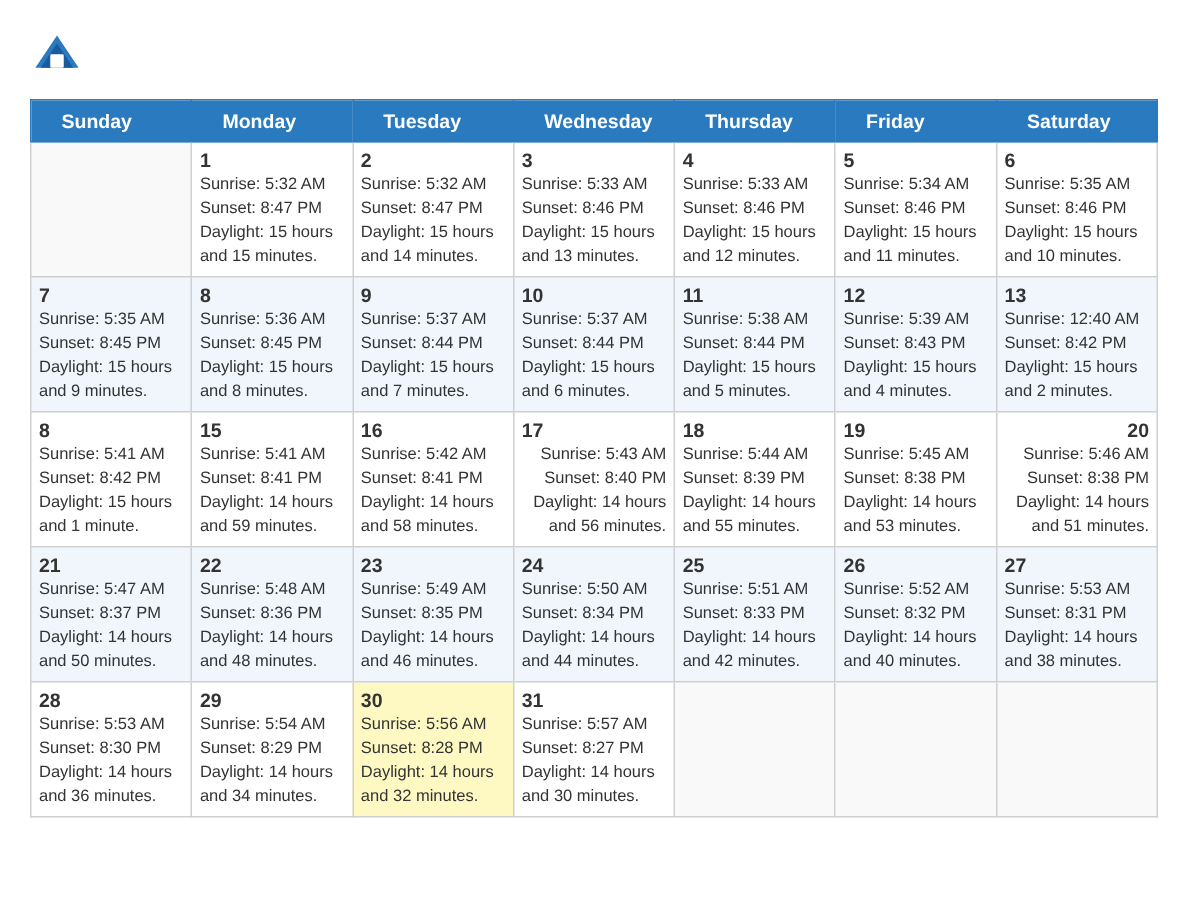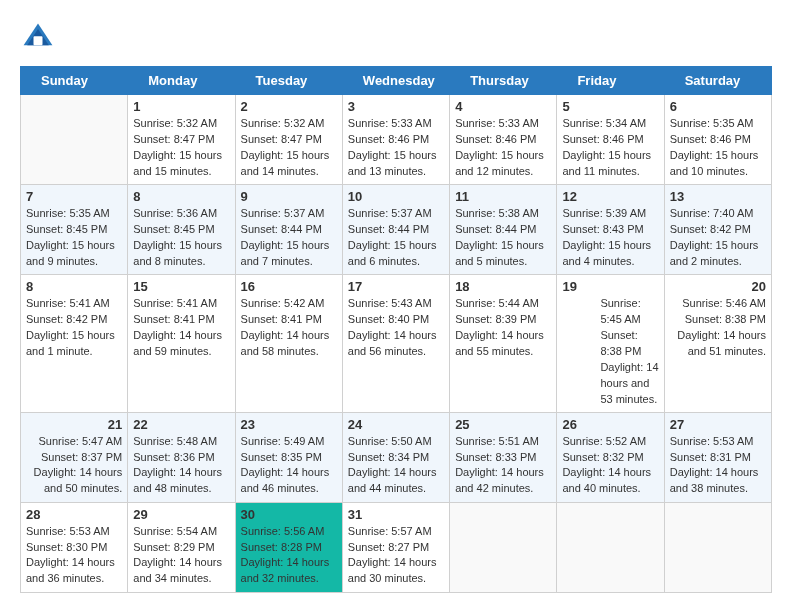--- a/index.html
+++ b/index.html
@@ -187,21 +187,21 @@
 Daylight: 15 hours and 5 minutes.</div>
         </td>
         <td style="background: rgb(240, 246, 252);">
           <span class="day-num">12</span>
           <div class="day-info" style="white-space: pre-line;">Sunrise: 5:39 AM
 Sunset: 8:43 PM
 Daylight: 15 hours and 4 minutes.</div>
         </td>
         <td style="background: rgb(240, 246, 252);">
           <span class="day-num">13</span>
-          <div class="day-info" style="white-space: pre-line;">Sunrise: 7:40 AM
+          <div class="day-info" style="white-space: pre-line;">Sunrise: 12:40 AM
 Sunset: 8:42 PM
 Daylight: 15 hours and 2 minutes.</div>
         </td>
       </tr>
       <tr>
         <td style="background: rgb(255, 255, 255);">
           <span class="day-num">8</span>
           <div class="day-info" style="white-space: pre-line;">Sunrise: 5:41 AM
 Sunset: 8:42 PM
 Daylight: 15 hours and 1 minute.</div>
@@ -213,45 +213,45 @@
 Daylight: 14 hours and 59 minutes.</div>
         </td>
         <td style="background: rgb(255, 255, 255);">
           <span class="day-num">16</span>
           <div class="day-info" style="white-space: pre-line;">Sunrise: 5:42 AM
 Sunset: 8:41 PM
 Daylight: 14 hours and 58 minutes.</div>
         </td>
         <td style="background: rgb(255, 255, 255);">
           <span class="day-num">17</span>
-          <div class="day-info" style="white-space: pre-line;">Sunrise: 5:43 AM
+          <div class="day-info" style="white-space: pre-line; text-align: right;">Sunrise: 5:43 AM
 Sunset: 8:40 PM
 Daylight: 14 hours and 56 minutes.</div>
         </td>
         <td style="background: rgb(255, 255, 255);">
           <span class="day-num">18</span>
           <div class="day-info" style="white-space: pre-line;">Sunrise: 5:44 AM
 Sunset: 8:39 PM
 Daylight: 14 hours and 55 minutes.</div>
         </td>
         <td style="background: rgb(255, 255, 255);">
           <span class="day-num">19</span>
-          <div class="day-info" style="white-space: pre-line; margin-left: 38px;">Sunrise: 5:45 AM
+          <div class="day-info" style="white-space: pre-line;">Sunrise: 5:45 AM
 Sunset: 8:38 PM
 Daylight: 14 hours and 53 minutes.</div>
         </td>
         <td style="background: rgb(255, 255, 255); text-align: right;">
           <span class="day-num">20</span>
           <div class="day-info" style="white-space: pre-line;">Sunrise: 5:46 AM
 Sunset: 8:38 PM
 Daylight: 14 hours and 51 minutes.</div>
         </td>
       </tr>
       <tr>
-        <td style="background: rgb(240, 246, 252); text-align: right;">
+        <td style="background: rgb(240, 246, 252);">
           <span class="day-num">21</span>
           <div class="day-info" style="white-space: pre-line;">Sunrise: 5:47 AM
 Sunset: 8:37 PM
 Daylight: 14 hours and 50 minutes.</div>
         </td>
         <td style="background: rgb(240, 246, 252);">
           <span class="day-num">22</span>
           <div class="day-info" style="white-space: pre-line;">Sunrise: 5:48 AM
 Sunset: 8:36 PM
 Daylight: 14 hours and 48 minutes.</div>
@@ -293,21 +293,21 @@
           <div class="day-info" style="white-space: pre-line;">Sunrise: 5:53 AM
 Sunset: 8:30 PM
 Daylight: 14 hours and 36 minutes.</div>
         </td>
         <td style="background: rgb(255, 255, 255);">
           <span class="day-num">29</span>
           <div class="day-info" style="white-space: pre-line;">Sunrise: 5:54 AM
 Sunset: 8:29 PM
 Daylight: 14 hours and 34 minutes.</div>
         </td>
-        <td style="background: #14b8a6;">
+        <td style="background: #fef9c3;">
           <span class="day-num">30</span>
           <div class="day-info" style="white-space: pre-line;">Sunrise: 5:56 AM
 Sunset: 8:28 PM
 Daylight: 14 hours and 32 minutes.</div>
         </td>
         <td style="background: rgb(255, 255, 255);">
           <span class="day-num">31</span>
           <div class="day-info" style="white-space: pre-line;">Sunrise: 5:57 AM
 Sunset: 8:27 PM
 Daylight: 14 hours and 30 minutes.</div>

